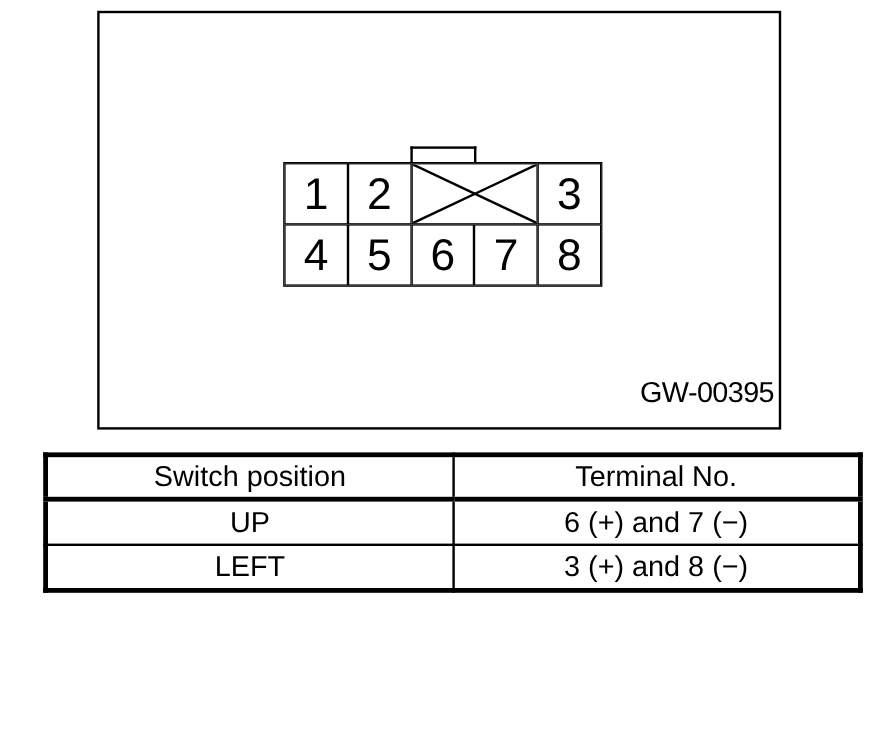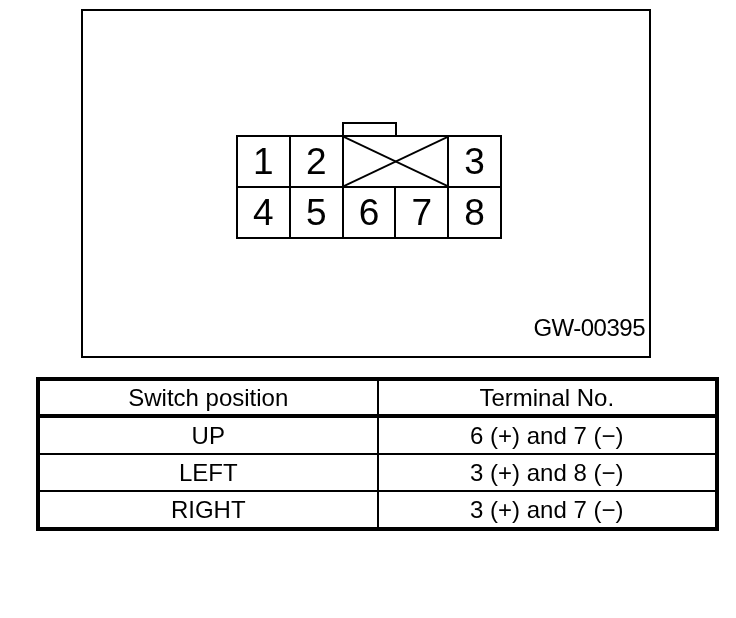--- a/index.html
+++ b/index.html
@@ -147,18 +147,14 @@
   </thead>
   <tbody>
     <tr>
       <td>UP</td>
       <td>6 (+) and 7 (−)</td>
     </tr>
     <tr>
       <td>LEFT</td>
       <td>3 (+) and 8 (−)</td>
     </tr>
-    <tr>
-      <td>RIGHT</td>
-      <td>3 (+) and 7 (−)</td>
-    </tr>
   </tbody>
 </table>
 
 </body></html>

